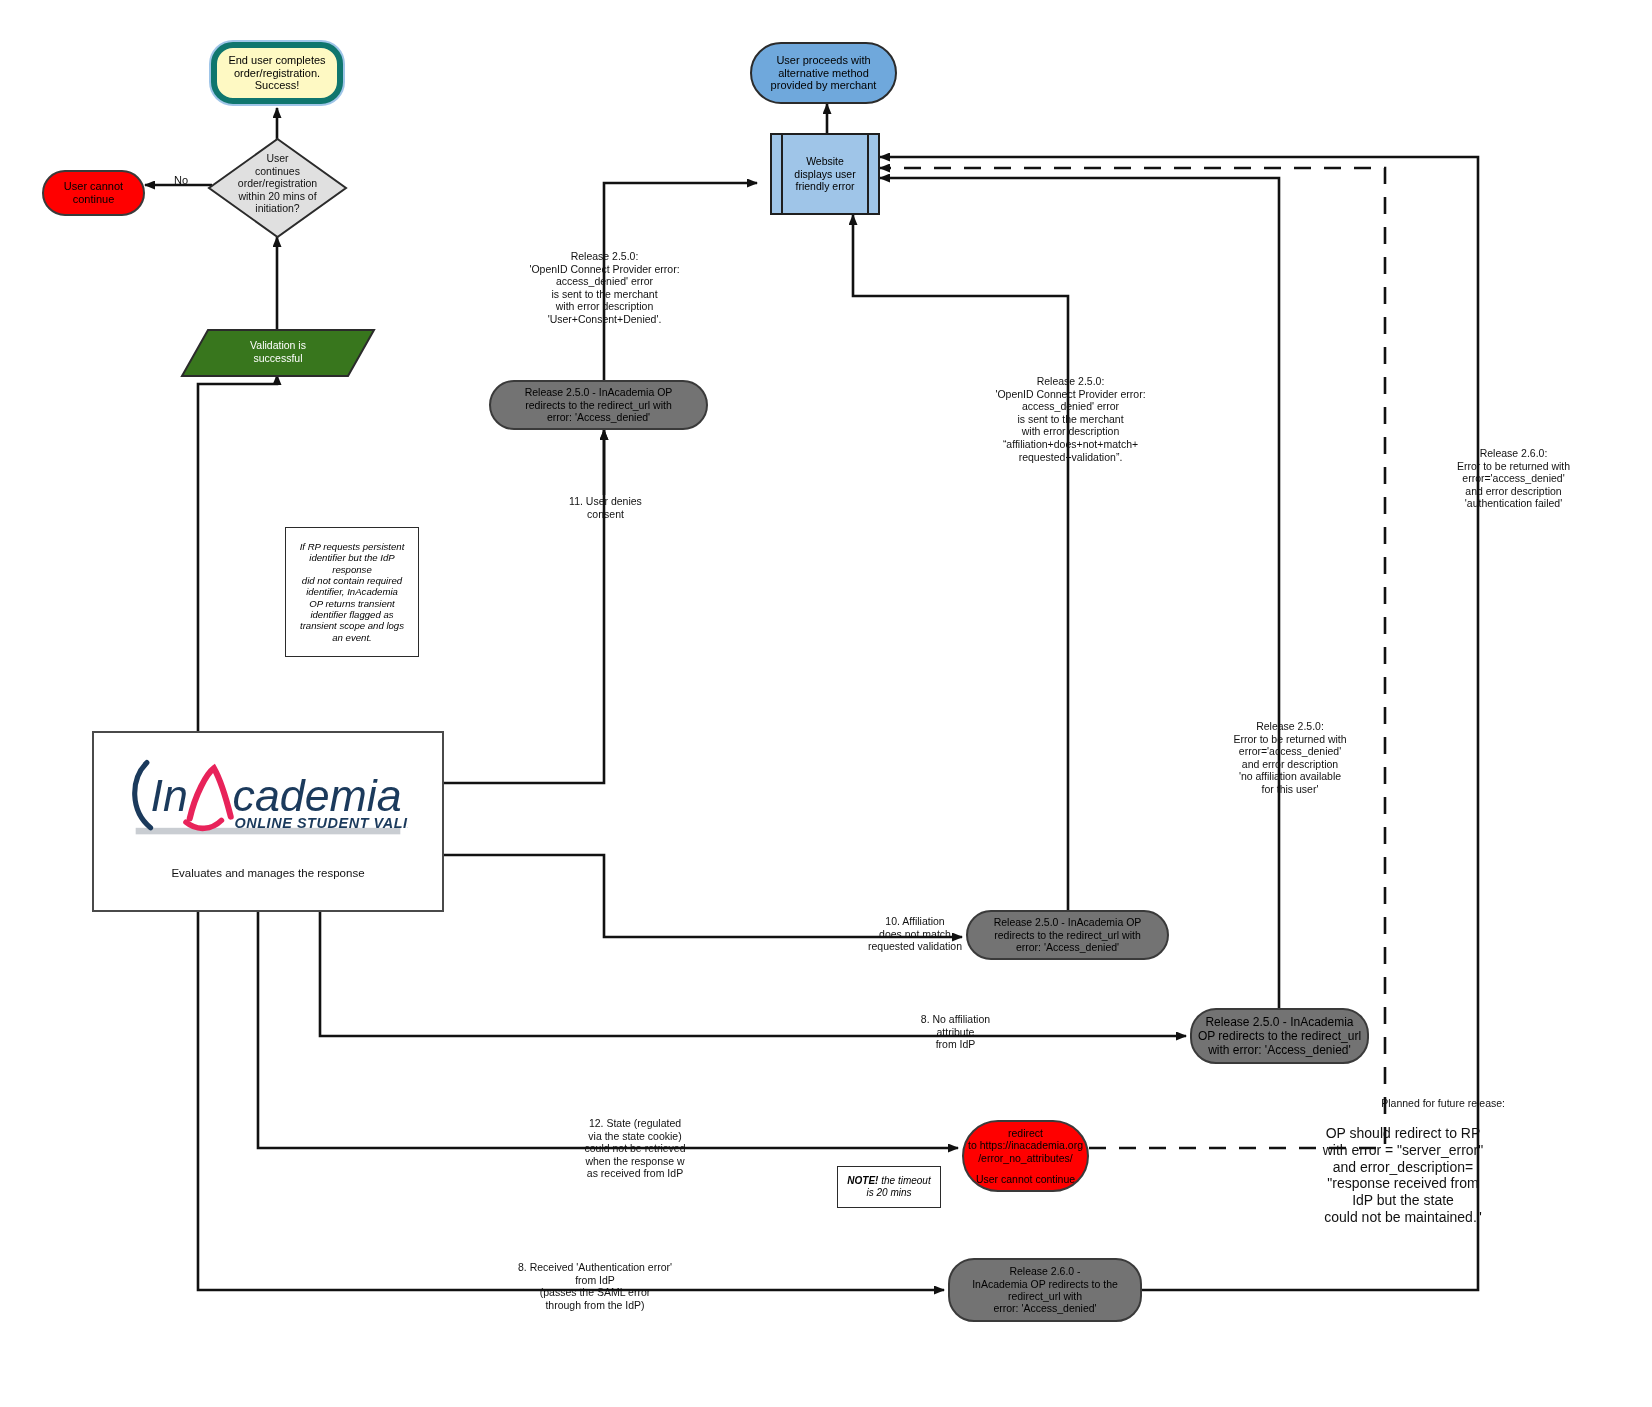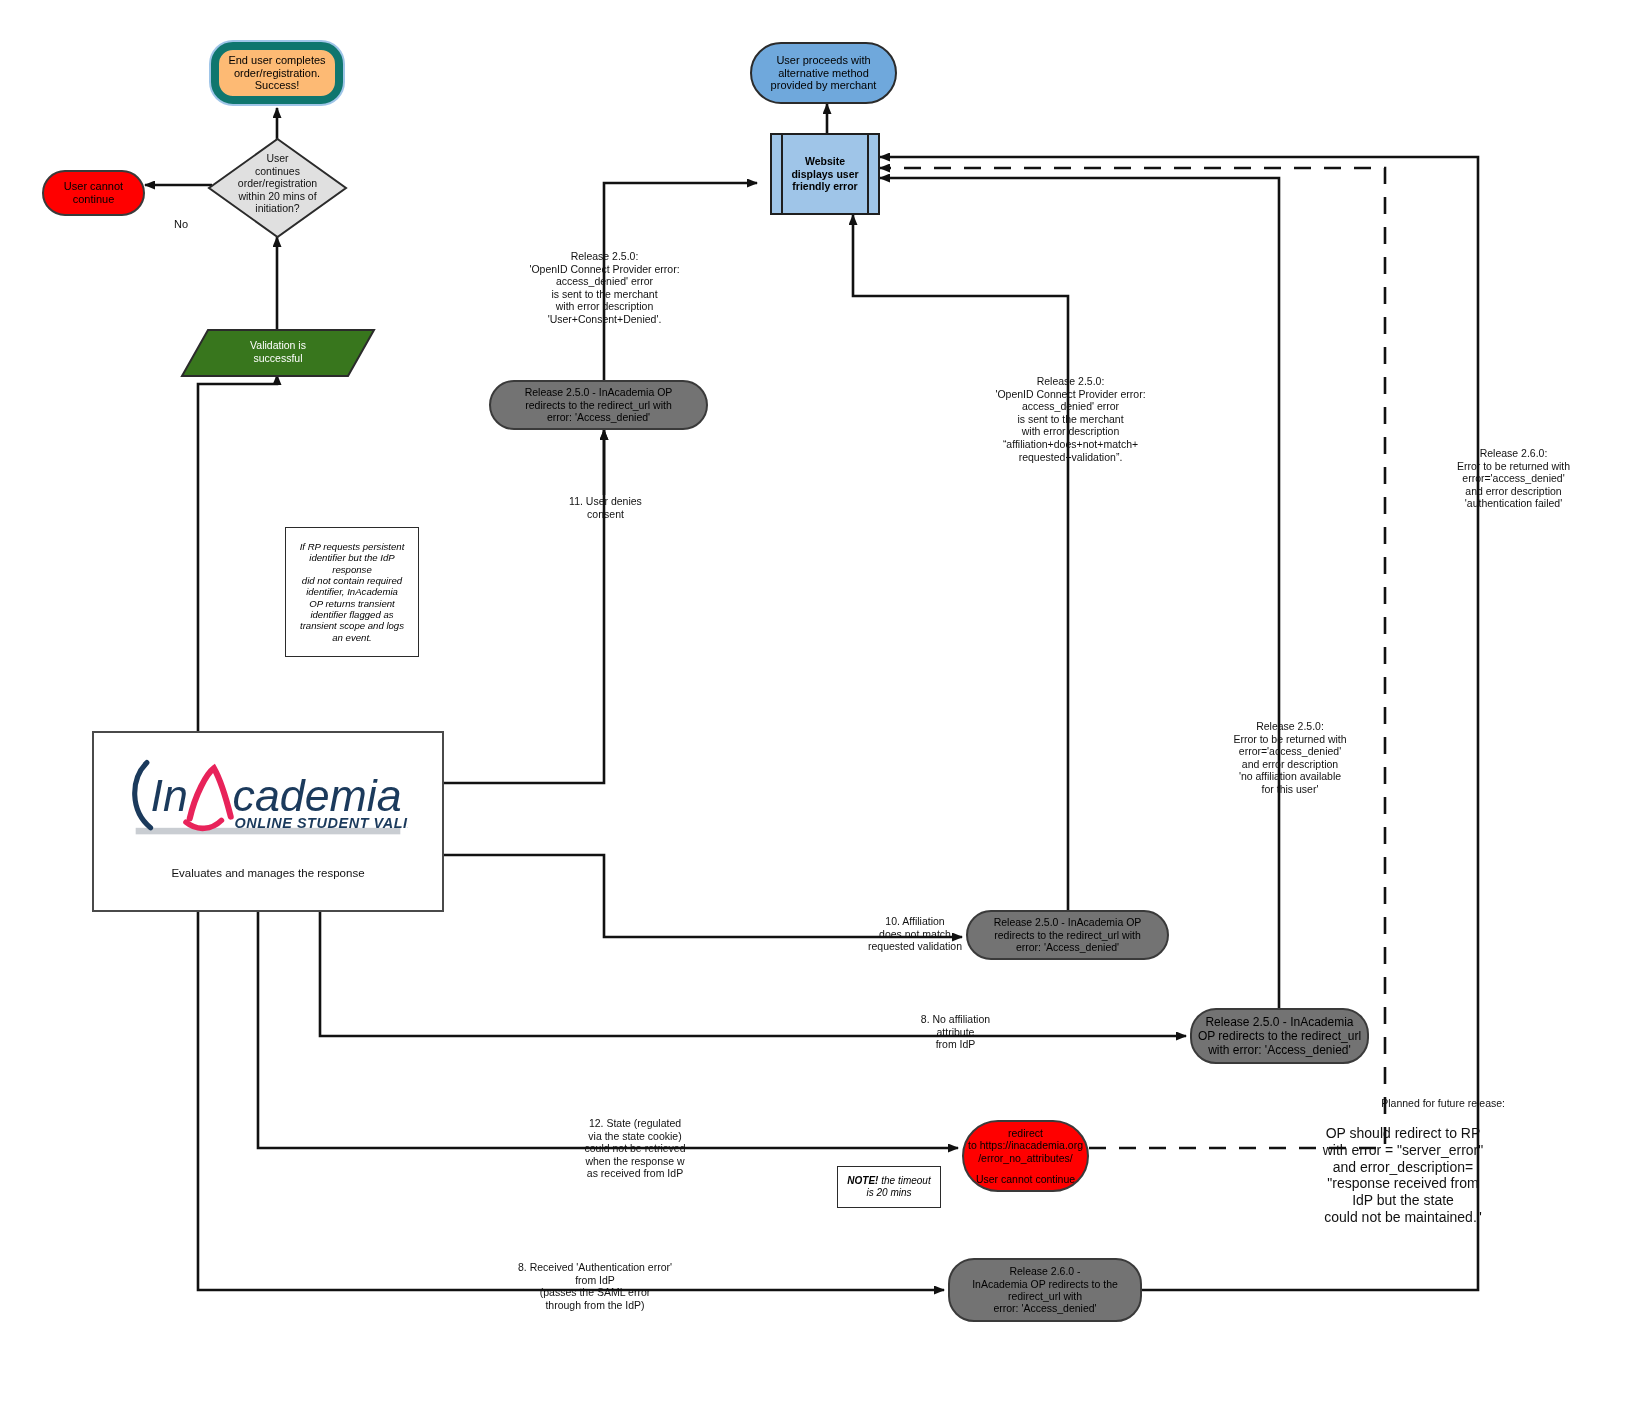--- a/index.html
+++ b/index.html
@@ -1,21 +1,21 @@
 <!DOCTYPE html>
 <html><head>
 <meta charset="utf-8">
 <style>
   html,body{margin:0;padding:0;background:#ffffff;}
   body{width:1652px;height:1407px;position:relative;font-family:"Liberation Sans",sans-serif;overflow:hidden;}
   #stage{position:absolute;left:0;top:0;width:1652px;height:1407px;}
   svg.layer{position:absolute;left:0;top:0;width:1652px;height:1407px;}
   .node{position:absolute;box-sizing:border-box;display:flex;align-items:center;justify-content:center;text-align:center;color:#000;}
   .node span{display:block;line-height:1.18;white-space:pre-line;}
-  .green-term{background:#fdba74;border:8px solid #0f766e;border-radius:22px;box-shadow:0 0 0 2px #9fc5e8;}
+  .green-term{background:#fef9c3;border:6px solid #0f766e;border-radius:22px;box-shadow:0 0 0 2px #9fc5e8;}
   .red-term{background:#ff0000;border:2px solid #3a3a3a;border-radius:999px;margin-top:8px;}
   .blue-term{background:#6fa8dc;border:2px solid #2b2b2b;border-radius:999px;}
   .orange{background:#737373;border:2px solid #3a3a3a;border-radius:26px;}
   .diamond-wrap{position:absolute;}
   .note{background:#ffffff;border:1px solid #2b2b2b;font-style:italic;}
   .lbl{position:absolute;text-align:center;color:#111;line-height:1.2;white-space:pre-line;}
   .proc{background:#9fc5e8;border:2px solid #1f1f1f;}
   .proc-bars{position:absolute;top:0;bottom:0;width:5px;background:#9fc5e8;border-left:2px solid #1f1f1f;border-right:2px solid #1f1f1f;}
   .logo-box{background:#ffffff;border:2px solid #4a4a4a;}
   .logo-img{display:block;margin:0 auto;}
@@ -89,29 +89,29 @@
     <span style="font-size: 11px; white-space: pre-line;">End user completes
 order/registration.
 Success!</span>
   </div>
 
   <div class="node red-term" style="left:42px;top:162px;width:103px;height:46px;">
     <span style="font-size: 11px; white-space: pre-line;">User cannot
 continue</span>
   </div>
 
-  <div class="lbl" style="left:152px;top:174px;width:58px;font-size:11px;margin-top:44px;">No</div>
+  <div class="lbl" style="left:152px;top:174px;width:58px;font-size:11px;">No</div>
 
   <div class="node blue-term" style="left:750px;top:42px;width:147px;height:62px;">
     <span style="font-size: 11px; white-space: pre-line;">User proceeds with
 alternative method
 provided by merchant</span>
   </div>
 
-  <div class="node proc" style="left:770px;top:133px;width:110px;height:82px;position:absolute;font-weight:bold;">
+  <div class="node proc" style="left:770px;top:133px;width:110px;height:82px;position:absolute;">
     <div class="proc-bars" style="left:4px;border-left:none;"></div>
     <div class="proc-bars" style="right:4px;border-right:none;"></div>
     <span style="font-size: 10.5px; position: relative; white-space: pre-line;">Website
 displays user
 friendly error</span>
   </div>
 
   <div class="node orange" style="left:489px;top:380px;width:219px;height:50px;">
     <span style="font-size: 10.5px; white-space: pre-line;">Release 2.5.0 - InAcademia OP
 redirects to  the redirect_url with

